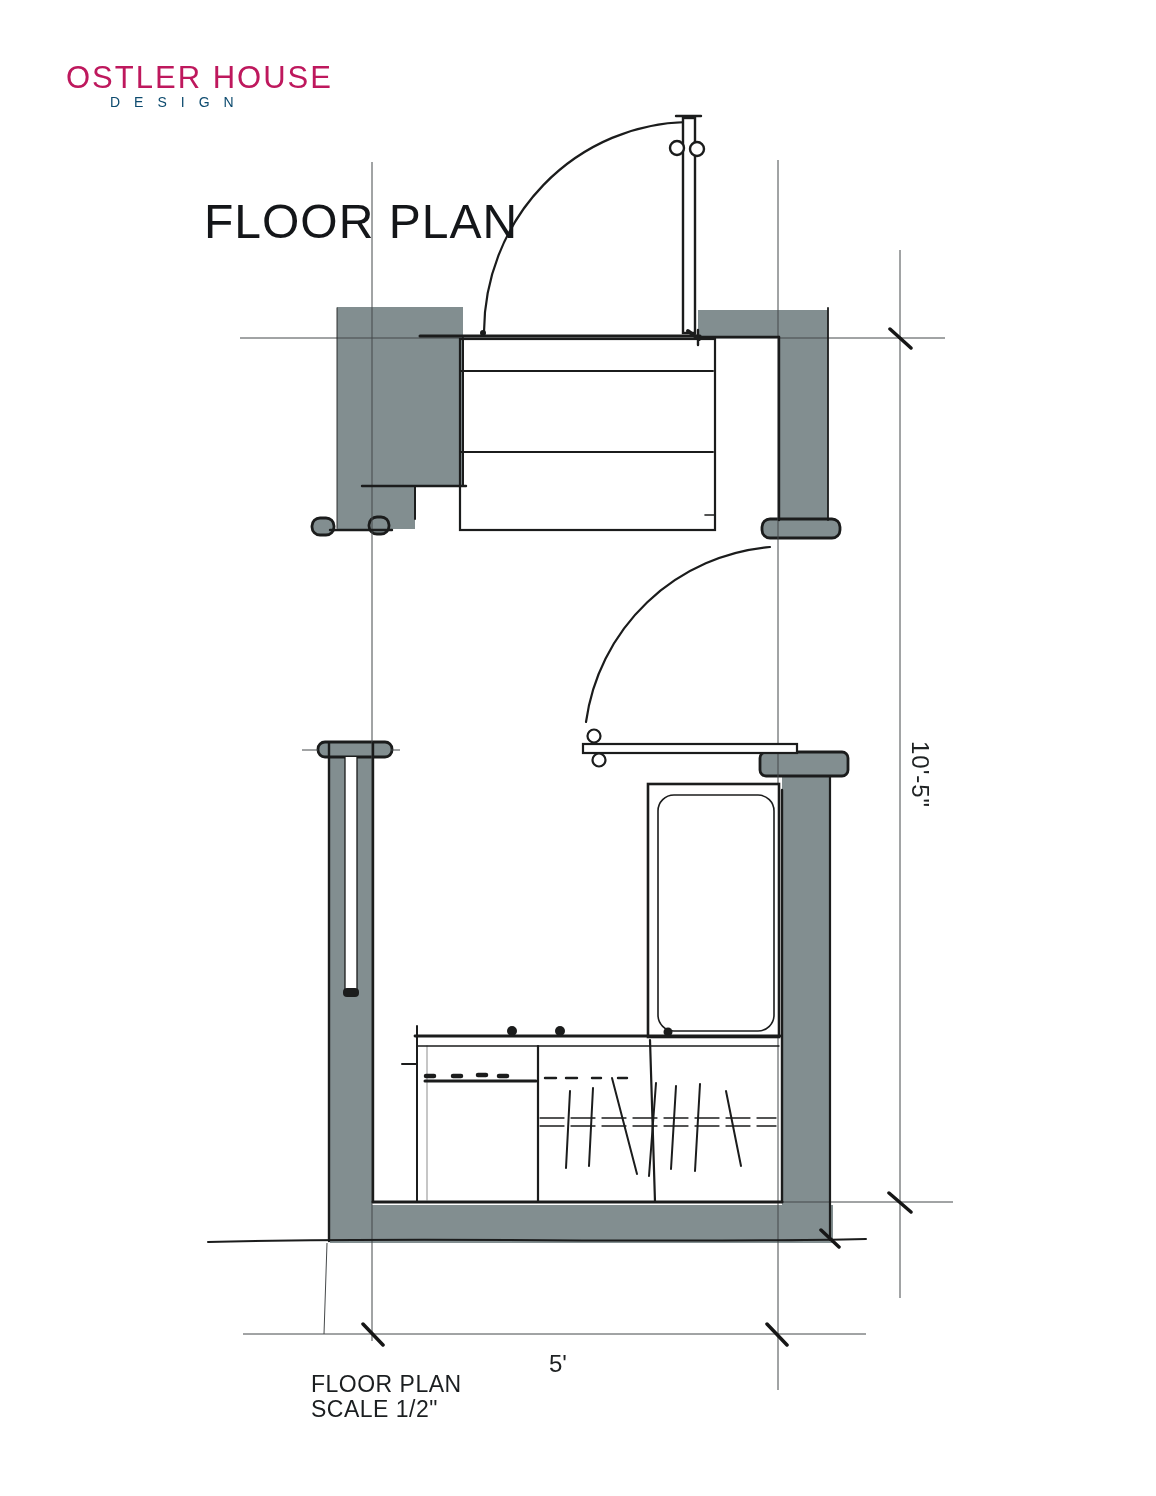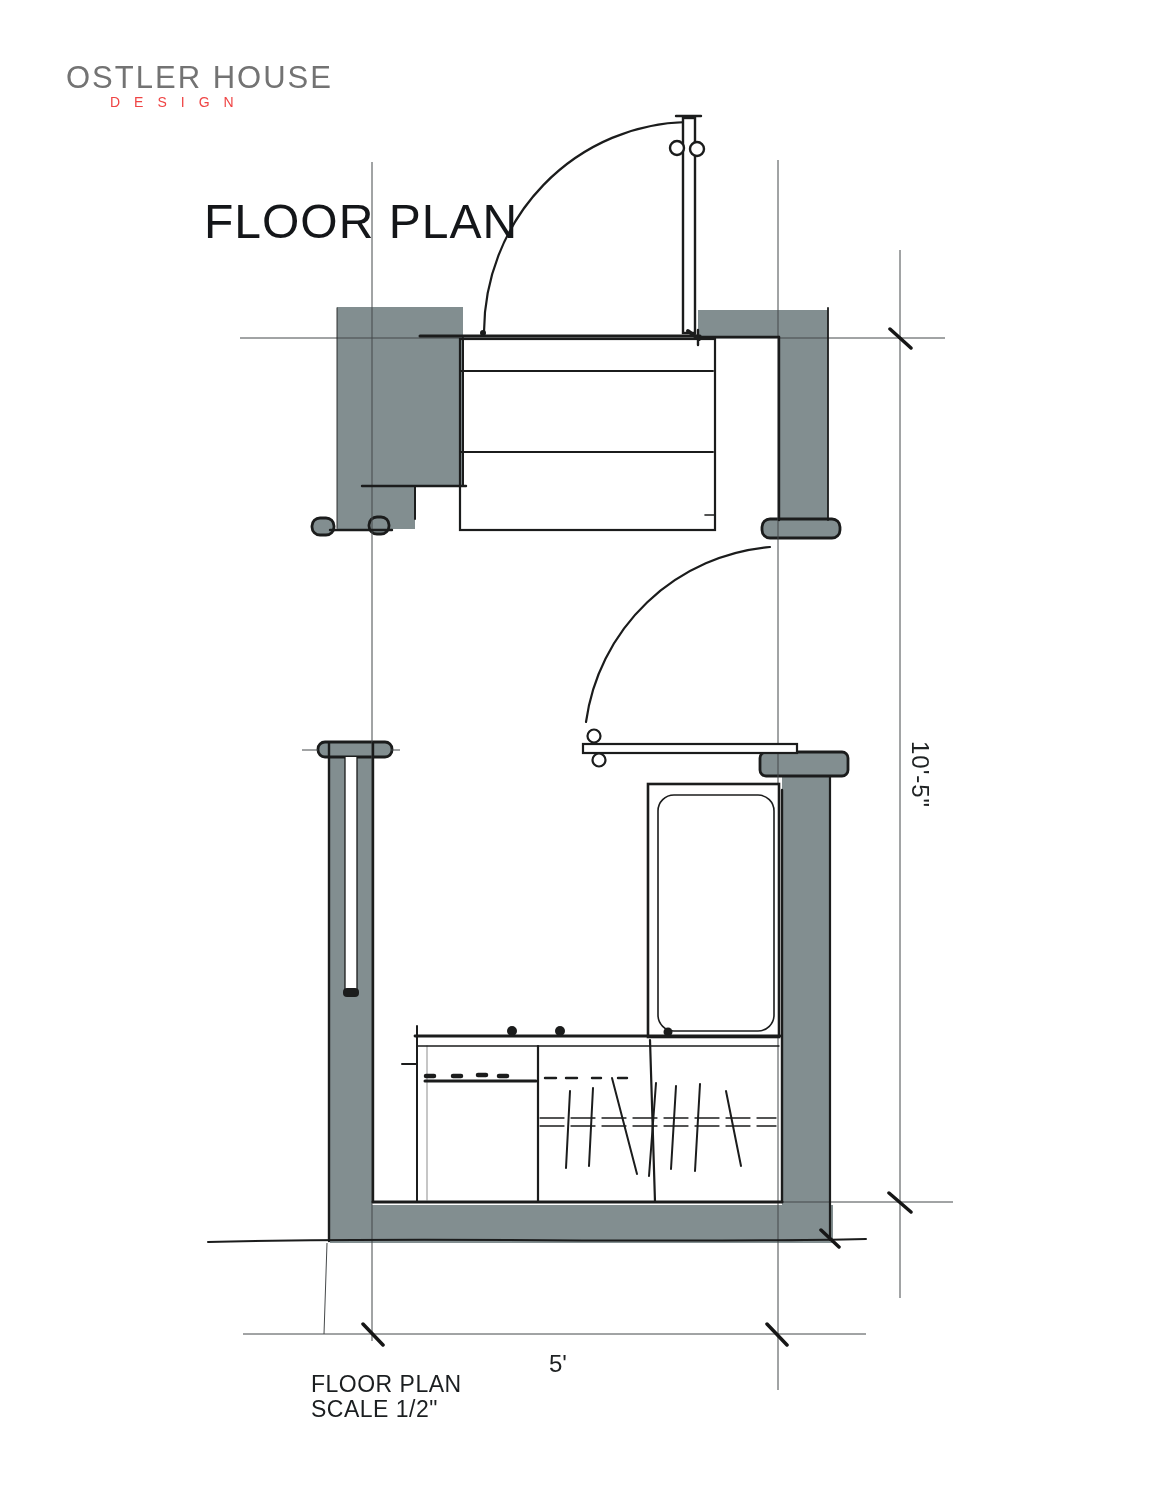--- a/index.html
+++ b/index.html
@@ -1,21 +1,21 @@
 <!DOCTYPE html>
 <html><head>
 <meta charset="utf-8">
 <style>
   html,body{margin:0;padding:0;background:#ffffff;}
   body{font-family:"Liberation Sans", sans-serif;}
   .page{position:relative;width:1156px;height:1496px;background:#ffffff;overflow:hidden;}
   .plan-svg{position:absolute;left:0;top:0;width:1156px;height:1496px;}
   .txt{position:absolute;white-space:nowrap;}
-  .brand-name{left:66px;top:60px;font-size:31px;font-weight:400;letter-spacing:2px;color:#737373;}
-  .brand-sub{left:110px;top:94px;font-size:14px;letter-spacing:14px;color:#ef4444;}
+  .brand-name{left:66px;top:60px;font-size:31px;font-weight:400;letter-spacing:2px;color:#be185d;}
+  .brand-sub{left:110px;top:94px;font-size:14px;letter-spacing:14px;color:#0c4a6e;}
   .page-title{left:204px;top:194px;font-size:48px;font-weight:400;letter-spacing:1px;color:#141619;}
   .dim-v{left:934px;top:741px;font-size:24px;color:#1F2223;transform:rotate(90deg);transform-origin:0 0;letter-spacing:1px;}
   .dim-h{left:549px;top:1350px;font-size:24px;color:#1F2223;}
   .caption{left:311px;top:1372px;font-size:23px;color:#1B1E20;line-height:25px;letter-spacing:0.5px;}
 </style>
 </head>
 <body>
 
 <div class="page">
 

